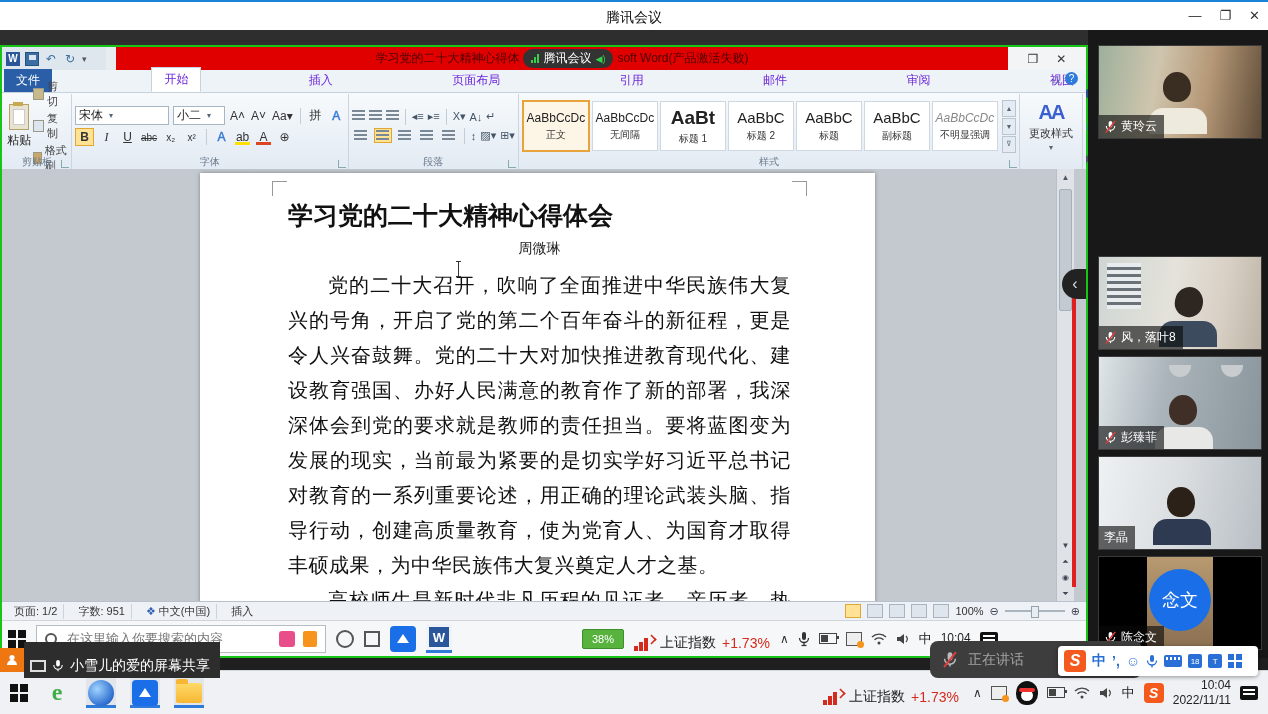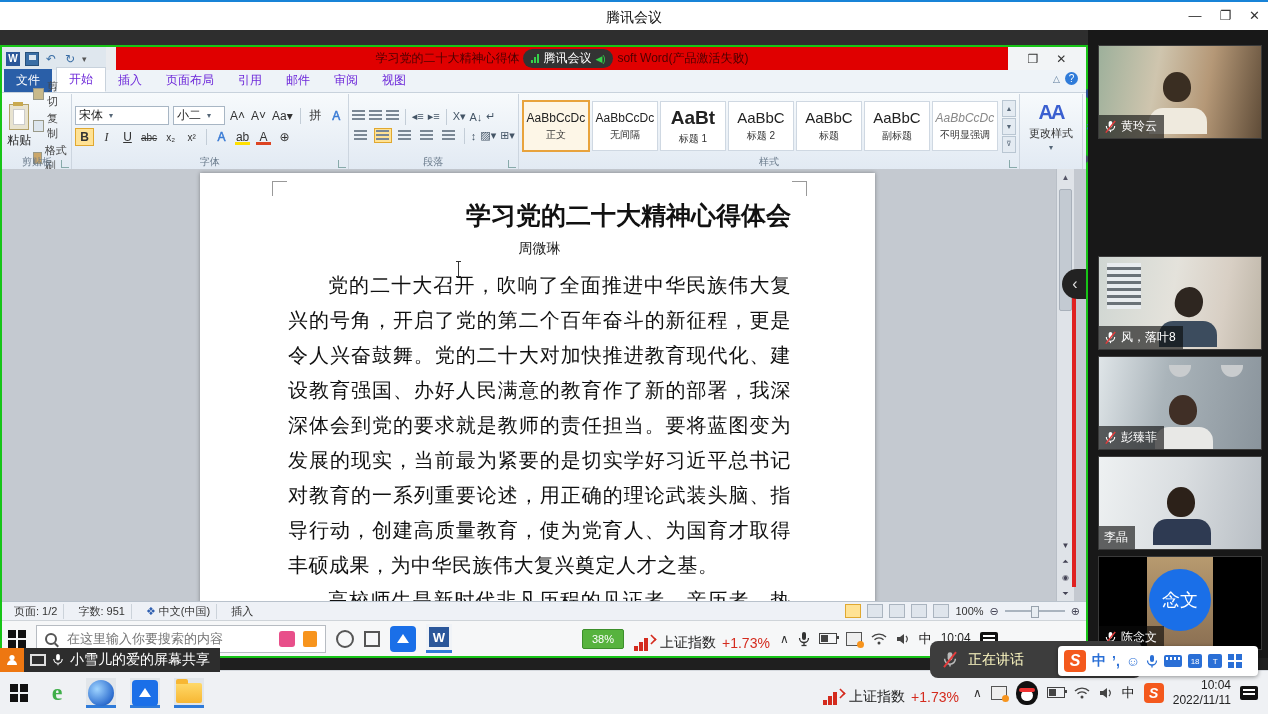--- a/index.html
+++ b/index.html
@@ -27,21 +27,21 @@
   .undo-ic,.redo-ic{color:#3a6ea5;font-size:12px;line-height:14px;text-align:center;}
   .qat-caret{color:#555;font-size:9px;}
   .red-title{flex:1;background:#e00000;position:relative;display:flex;align-items:center;justify-content:center;color:#4d0000;font-size:12px;gap:4px;margin-left:10px;}
   .meet-pill{background:#333;border-radius:10px;color:#fff;display:flex;align-items:center;gap:4px;padding:1px 8px;font-size:12px;}
   .sig{display:inline-flex;align-items:flex-end;gap:1px;height:9px;}
   .sig i{width:2px;background:#35d14a;display:inline-block;}
   .sig i:nth-child(1){height:3px}.sig i:nth-child(2){height:6px}.sig i:nth-child(3){height:9px}
   .spk-dot{color:#35d14a;font-size:9px;}
   .tb-controls{width:78px;background:#f2f4f6;display:flex;align-items:center;justify-content:center;gap:18px;color:#333;font-size:12px;}
 
-  .ribbon-tabs{height:22px;background:#eef3f8;display:flex;align-items:flex-end;padding-left:2px;position:relative;border-bottom:1px solid #c8d2dc;}
+  .ribbon-tabs{height:22px;background:#eef3f8;display:flex;align-items:flex-end;padding-left:2px;position:relative;border-bottom:1px solid #c8d2dc;justify-content:space-between;}
   .rtab{padding:3px 12px;font-size:12px;color:#6d28d9;}
   .rtab.file{background:#2a5fa8;color:#fff;margin-right:4px;}
   .rtab.active{background:#fff;border:1px solid #c8d2dc;border-bottom:1px solid #fff;}
   .ribbon-min{position:absolute;right:26px;top:4px;color:#5a7a9a;font-size:9px;}
   .ribbon-help{position:absolute;right:8px;top:2px;width:13px;height:13px;border-radius:50%;background:#2f7bd9;color:#fff;font-size:10px;text-align:center;line-height:13px;}
 
   .ribbon{height:76px;background:linear-gradient(#f7fafc,#e2eaf3);display:flex;padding:1px 0 0 1px;box-sizing:border-box;}
   .rgroup{position:relative;border-right:1px solid #ccd5df;padding:2px 3px 13px;box-sizing:border-box;display:flex;}
   .glabel{position:absolute;bottom:0;left:0;right:0;text-align:center;font-size:10px;color:#68798a;}
   .launcher{position:absolute;bottom:1px;right:2px;width:7px;height:7px;border-left:1px solid #8aa;border-bottom:1px solid #8aa;}
@@ -102,21 +102,21 @@
   .bino::before{left:0}.bino::after{right:0}
   .rep-ic{color:#3a7bd5;font-size:11px;}
   .sel-ic{width:0;height:0;border-left:5px solid #456;border-top:4px solid transparent;border-bottom:4px solid transparent;display:inline-block;}
 
   
   .doc-area{flex:1;position:relative;background:#c4c9d0;overflow:hidden;}
   .page{position:absolute;left:198px;top:4px;width:675px;height:470px;background:#fff;box-shadow:0 0 4px rgba(0,0,0,.35);padding:26px 84px 0 88px;box-sizing:border-box;overflow:hidden;}
   .cm{position:absolute;width:14px;height:14px;border-color:#999;border-style:solid;border-width:0;}
   .cm.tl{left:72px;top:8px;border-left-width:1px;border-top-width:1px;}
   .cm.tr{right:68px;top:8px;border-right-width:1px;border-top-width:1px;}
-  .doc-title{font-family:"Liberation Serif","DejaVu Serif",serif;font-weight:bold;font-size:25px;text-align:right;color:#111;}
+  .doc-title{font-family:"Liberation Serif","DejaVu Serif",serif;font-weight:bold;font-size:25px;text-align:left;color:#111;}
   .doc-author{font-family:"Liberation Serif","DejaVu Serif",serif;font-size:14px;text-align:center;margin-top:8px;color:#222;}
   .doc-body{font-family:"Liberation Serif","DejaVu Serif",serif;font-size:20px;line-height:35px;text-align:justify;color:#111;margin-top:10px;}
   .doc-body p{margin:0;text-indent:2em;letter-spacing:0.5px;}
   .ibeam{position:absolute;left:258px;top:88px;width:1px;height:16px;background:#333;}
   .ibeam::before,.ibeam::after{content:"";position:absolute;left:-2px;width:5px;height:1px;background:#333;}
   .ibeam::after{bottom:0;}
   .v-scroll{position:absolute;right:12px;top:0;bottom:0;width:17px;background:#dfe3e8;border-left:1px solid #b9bfc7;}
   .v-scroll .arr{position:absolute;left:0;right:0;height:14px;text-align:center;font-size:8px;color:#556;line-height:14px;}
   .v-thumb{position:absolute;left:2px;right:2px;top:20px;height:120px;background:#c3cad2;border:1px solid #a8b0ba;border-radius:2px;}
   .red-mark{position:absolute;right:10px;top:123px;width:4px;height:295px;background:#e02020;}
@@ -198,23 +198,23 @@
   .blind{position:absolute;left:8px;top:6px;width:34px;height:46px;background:repeating-linear-gradient(#e8ecef 0 4px,#6a7278 4px 7px);}
   .shelf{position:absolute;right:6px;top:6px;width:30px;height:52px;background:#efe9e2;border:1px solid #cfc6ba;}
   .avatar-circ{position:absolute;left:50px;top:12px;width:62px;height:62px;border-radius:50%;background:#1a6fe8;color:#fff;font-size:18px;display:flex;align-items:center;justify-content:center;}
   .nametag{position:absolute;left:0;bottom:0;display:flex;align-items:center;gap:4px;background:rgba(10,10,10,.62);color:#fff;font-size:12px;padding:3px 7px 3px 5px;max-width:150px;white-space:nowrap;}
   .pres-badge{position:absolute;left:0;bottom:0;width:26px;height:26px;background:#ee7711;display:flex;align-items:center;justify-content:center;}
   .nametag.shift{left:26px;bottom:0;height:20px;}
 
   
   .share-banner{left:0;top:648px;height:24px;display:flex;align-items:center;z-index:30;}
   .sb-orange{width:24px;height:24px;background:#ee7711;display:flex;align-items:center;justify-content:center;}
-  .sb-dark{height:24px;background:#2d2d2d;display:flex;align-items:center;gap:6px;color:#fff;font-size:14px;padding:0 10px 0 6px;}
+  .sb-dark{height:24px;background:#2d2d2d;display:flex;align-items:center;gap:6px;color:#fff;font-size:14px;padding:12px 10px 0 6px;}
   .scr-ic{width:16px;height:12px;border:2px solid #ddd;position:relative;box-sizing:border-box;}
-  .mute-tip{left:930px;top:641px;width:212px;height:37px;background:#3d3d3d;border-radius:8px;display:flex;align-items:center;gap:10px;padding:0 12px;box-sizing:border-box;color:#fef9c3;font-size:14px;z-index:31;}
+  .mute-tip{left:930px;top:641px;width:212px;height:37px;background:#3d3d3d;border-radius:8px;display:flex;align-items:center;gap:10px;padding:0 12px;box-sizing:border-box;color:#a3a3a3;font-size:14px;z-index:31;}
   .sogou{left:1058px;top:646px;width:200px;height:30px;background:#fff;border-radius:4px;box-shadow:0 1px 4px rgba(0,0,0,.4);display:flex;align-items:center;gap:6px;padding:0 6px;box-sizing:border-box;z-index:32;}
   .sg-s{width:22px;height:22px;background:#f4591d;border-radius:4px;color:#fff;font-weight:bold;font-size:16px;display:flex;align-items:center;justify-content:center;font-style:italic;}
   .sg{color:#2a6fd6;font-size:14px;font-weight:bold;}
   .sg-kb{width:18px;height:12px;background:#2a6fd6;border-radius:2px;position:relative;}
   .sg-kb::after{content:"";position:absolute;left:2px;right:2px;top:2px;height:3px;background:repeating-linear-gradient(90deg,#fff 0 2px,transparent 2px 4px);}
   .sg-sq{width:14px;height:14px;background:#2a6fd6;border-radius:2px;color:#fff;font-size:8px;display:flex;align-items:center;justify-content:center;}
   .sg-grid{width:14px;height:14px;display:grid;grid-template-columns:6px 6px;grid-template-rows:6px 6px;gap:2px;}
   .sg-grid i{background:#2a6fd6;}
 
   

